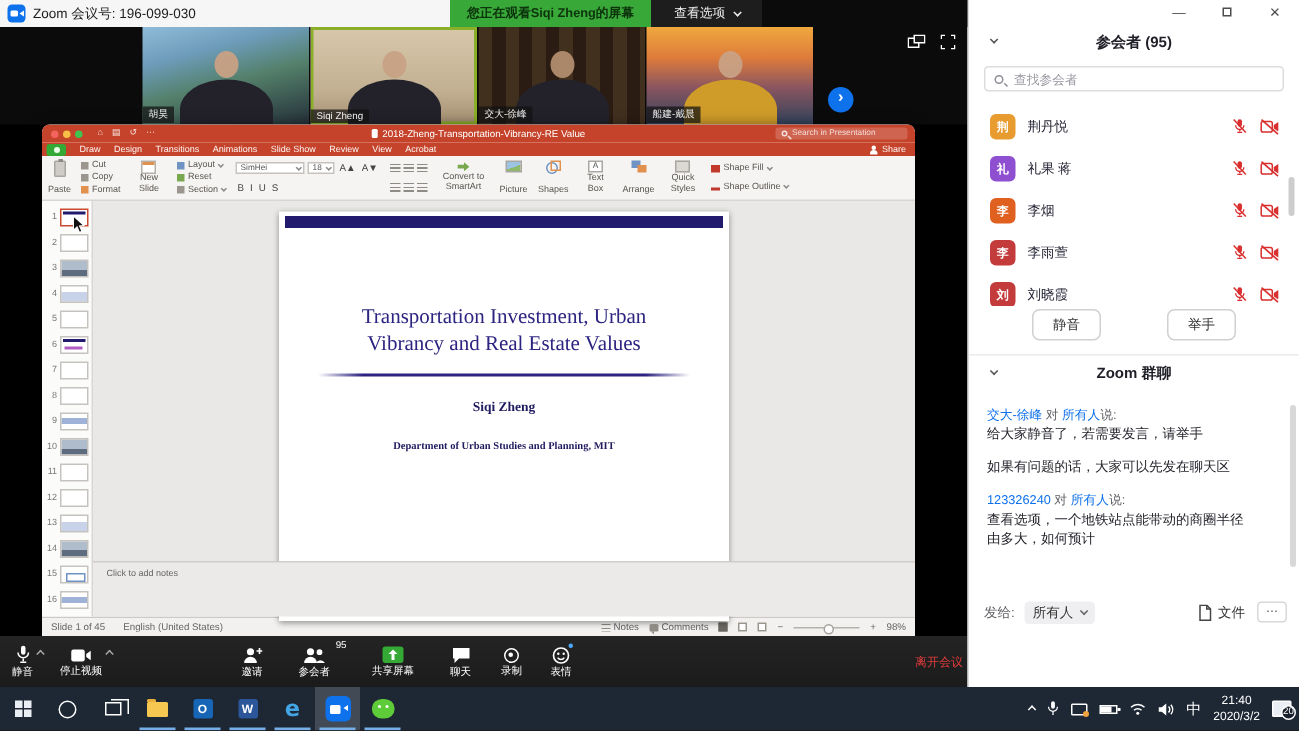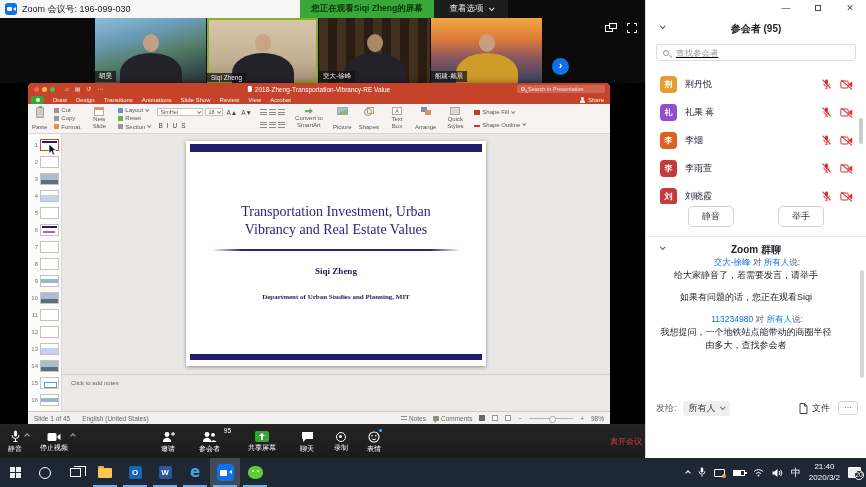--- a/index.html
+++ b/index.html
@@ -99,21 +99,21 @@
   .thumb-item .tbox{width:19px;height:12px;background:#fff;border:1px solid #c6c3bf;position:relative;flex:none;}
   .thumb-item.i0 .tbox{border:1.5px solid #c94a2f;}
   .thumb-item.i0 .tbox::before,.thumb-item.i5 .tbox::before{content:"";position:absolute;left:1px;right:1px;top:1px;height:2px;background:#211a6d;}
   .thumb-item.i2 .tbox,.thumb-item.i9 .tbox,.thumb-item.i13 .tbox{background:linear-gradient(180deg,#aebccb 0 60%,#5d6c7e 60% 100%);}
   .thumb-item.i3 .tbox,.thumb-item.i12 .tbox{background:linear-gradient(180deg,#fff 0 40%,#c8d2e8 40% 100%);}
   .thumb-item.i8 .tbox,.thumb-item.i15 .tbox{background:linear-gradient(180deg,#fff 0 30%,#9fb3d8 30% 70%,#fff 70% 100%);}
   .thumb-item.i5 .tbox::after{content:"";position:absolute;left:2px;bottom:2px;width:12px;height:2px;background:#b05cc4;}
   .thumb-item.i14 .tbox::after{content:"";position:absolute;left:3px;top:4px;width:11px;height:4px;border:1px solid #6f93c2;}
   .cursor-arrow{position:absolute;left:20px;top:10px;z-index:3;}
 
-  .slide{position:absolute;left:158px;top:7px;width:300px;height:225px;background:#fff;box-shadow:0 1px 4px rgba(0,0,0,.4);}
+  .slide{position:absolute;left:158px;top:7px;width:300px;height:273px;background:#fff;box-shadow:0 1px 4px rgba(0,0,0,.4);}
   .slide-bar-top{position:absolute;left:4px;right:4px;top:3px;height:8px;background:#211a6d;}
   .slide-bar-bottom{position:absolute;left:4px;right:4px;bottom:6px;height:6px;background:#211a6d;}
   .slide-title{margin-top:62px;text-align:center;font-family:"Liberation Serif",serif;font-size:14px;color:#2c2480;line-height:1.3;}
   .slide-rule{width:248px;height:2px;margin:10px auto 0;background:linear-gradient(90deg,rgba(44,36,128,0) 0,#2c2480 12%,#2c2480 88%,rgba(44,36,128,0) 100%);}
   .slide-author{margin-top:15px;text-align:center;font-family:"Liberation Serif",serif;font-weight:bold;font-size:9px;color:#201a5e;}
   .slide-affil{margin-top:17px;text-align:center;font-family:"Liberation Serif",serif;font-weight:bold;font-size:7px;color:#201a5e;}
   .notes-pane{position:absolute;left:34px;right:0;top:240px;bottom:0;background:#eceae8;border-top:1px solid #cfccc9;}
   .notes-pane .ph{font-size:6px;color:#666;padding:5px 0 0 9px;}
 
   .ppt-status{height:13px;background:#f2f1ef;border-top:1px solid #ccc9c6;display:flex;align-items:center;
@@ -152,39 +152,39 @@
 
   
   .panel{position:absolute;left:645px;top:0;width:221px;height:458px;background:#fff;border-left:1px solid #dcdcdc;}
   .win-controls{position:absolute;top:2px;right:0;display:flex;color:#4c4c4c;}
   .wc{width:32px;height:13px;text-align:center;font-size:9px;line-height:13px;}
   .wc .sq{display:inline-block;width:6px;height:6px;border:1px solid #4c4c4c;}
   .ph-row{position:absolute;left:0;right:0;top:20px;height:18px;}
   .ph-row .hdr-caret{position:absolute;left:14px;top:5px;color:#555;}
   .ph-row .hdr-title{text-align:center;font-size:10px;font-weight:bold;color:#1f1f27;line-height:18px;}
   .psearch{position:absolute;left:10px;right:10px;top:44px;height:17px;border:1px solid #dcdcdc;border-radius:3px;
-    display:flex;align-items:center;gap:5px;padding-left:6px;background:#fff;text-decoration:underline;}
+    display:flex;align-items:center;gap:5px;padding-left:6px;background:#fff;}
   .mag{width:6px;height:6px;border:1.2px solid #8f8f98;border-radius:50%;position:relative;flex:none;}
   .mag::after{content:"";position:absolute;left:5px;top:5px;width:3px;height:1.2px;background:#8f8f98;transform:rotate(45deg);}
   .psearch input{border:none;outline:none;background:transparent;font-size:8.5px;color:#333;width:140px;font-family:inherit;}
   .psearch input::placeholder{color:#9a9aa3;}
   .plist{position:absolute;left:0;right:0;top:70px;height:134px;overflow:hidden;}
   .prow{height:28px;display:flex;align-items:center;padding:0 13px 0 14px;}
   .avatar{width:17px;height:17px;border-radius:4px;color:#fff;font-size:8px;font-weight:bold;display:grid;place-items:center;flex:none;}
   .pname{margin-left:8px;font-size:9px;color:#232333;white-space:nowrap;font-family:Liberation Serif, serif;}
   .prow .spacer{flex:1;}
   .prow svg{display:block;margin-left:8px;}
   .plist-scroll{position:absolute;right:3px;top:118px;width:4px;height:26px;border-radius:2px;background:#cdcdcd;}
   .pbtns{position:absolute;left:0;right:0;top:206px;height:24px;display:flex;justify-content:center;gap:44px;}
   .pbtn{border:1px solid #d0d0d0;border-radius:5px;background:#fff;font-size:9px;color:#333;padding:4px 13px;line-height:1;height:21px;font-family:inherit;}
   .pdivider{position:absolute;left:0;right:0;top:236px;height:1px;background:#ebebeb;}
   .chat-hdr{position:absolute;left:0;right:0;top:242px;height:16px;}
   .chat-hdr .hdr-caret{position:absolute;left:14px;top:4px;color:#555;}
   .chat-hdr .hdr-title{text-align:center;font-size:10px;font-weight:bold;color:#1f1f27;line-height:16px;}
-  .chat-body{position:absolute;left:12px;right:10px;top:248px;height:136px;overflow:hidden;text-align:center;}
+  .chat-body{position:absolute;left:12px;right:10px;top:262px;height:136px;overflow:hidden;}
   .msg{margin-top:9px;}
   .msg-meta{font-size:8.5px;line-height:1.4;}
   .mblue{color:#0e71eb;}
   .mgray{color:#5f5f66;}
   .msg-body{font-size:9px;color:#1f1f27;line-height:1.5;width:176px;}
   .chat-scroll{position:absolute;right:2px;top:270px;width:4px;height:108px;border-radius:2px;background:#d8d8d8;}
   .send-row{position:absolute;left:10px;right:8px;top:398px;height:20px;display:flex;align-items:center;}
   .send-label{font-size:9px;color:#5f5f66;}
   .send-chip{margin-left:6px;background:#efeff1;border-radius:3px;padding:3px 6px;font-size:9px;color:#333;display:flex;align-items:center;gap:4px;line-height:1;}
   .send-chip .cd{color:#666;}
@@ -726,25 +726,25 @@
       <span class="cd hdr-caret"></span>
       <div class="hdr-title">Zoom 群聊</div>
     </div>
 
     <div class="chat-body">
         <div class="msg">
         <div class="msg-meta"><span class="mblue">交大-徐峰</span><span class="mgray"> 对 </span><span class="mblue">所有人</span><span class="mgray">说:</span></div>
         <div class="msg-body">给大家静音了，若需要发言，请举手</div>
       </div>
         <div class="msg">
-        <div class="msg-body">如果有问题的话，您正在观看Siqi</div>
+        <div class="msg-body">如果有问题的话，大家可以先发在聊天区</div>
       </div>
         <div class="msg">
-        <div class="msg-meta"><span class="mblue">113234980</span><span class="mgray"> 对 </span><span class="mblue">所有人</span><span class="mgray">说:</span></div>
-        <div class="msg-body">我想提问，一个地铁站点能带动的商圈半径由多大，查找参会者</div>
+        <div class="msg-meta"><span class="mblue">123326240</span><span class="mgray"> 对 </span><span class="mblue">所有人</span><span class="mgray">说:</span></div>
+        <div class="msg-body">查看选项，一个地铁站点能带动的商圈半径由多大，如何预计</div>
       </div>
       </div>
 
     <div class="chat-scroll"></div>
 
     <div class="send-row">
       <span class="send-label">发给:</span>
       <span class="send-chip">
         <span>所有人</span>
         <span class="cd"></span>

